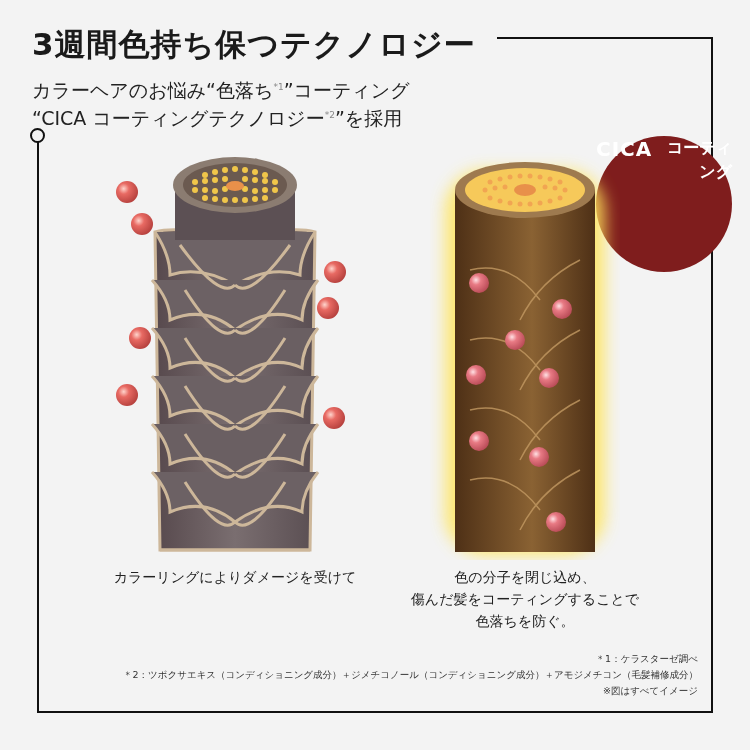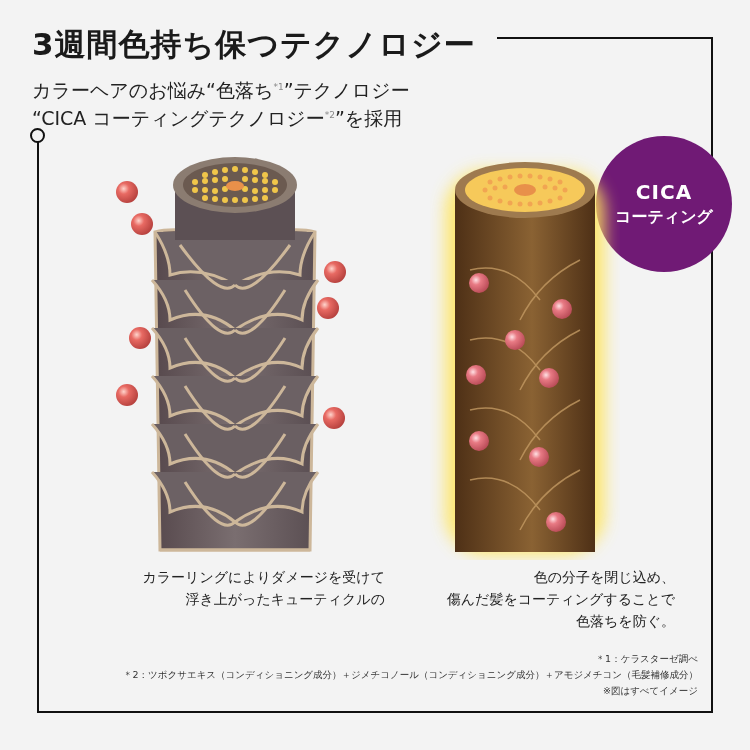--- a/index.html
+++ b/index.html
@@ -6,41 +6,41 @@
   body{width:750px;height:750px;background:#f3f3f3;position:relative;overflow:hidden;
        font-family:"DejaVu Sans","Liberation Sans",sans-serif;color:#1a1a1a;}
   .frame-top{position:absolute;left:497px;top:37px;width:216px;height:2px;background:#111;}
   .frame-right{position:absolute;left:711px;top:37px;width:2px;height:676px;background:#111;}
   .frame-bottom{position:absolute;left:37px;top:711px;width:676px;height:2px;background:#111;}
   .frame-left{position:absolute;left:37px;top:142px;width:2px;height:571px;background:#111;}
   .frame-circle{position:absolute;left:30px;top:128px;width:11px;height:11px;border:2px solid #111;border-radius:50%;background:#f3f3f3;}
   .title{position:absolute;left:32px;top:24px;font-size:31px;font-weight:bold;letter-spacing:1px;white-space:nowrap;}
   .sub{position:absolute;left:32px;top:75px;font-size:19px;line-height:25px;white-space:nowrap;color:#222;}
   .sub sup,.badge sup{font-size:9px;color:#888;}
-  .badge{position:absolute;left:596px;top:136px;width:136px;height:136px;border-radius:50%;background:#701a75;
-         color:#fff;text-align:center;display:flex;flex-direction:column;justify-content:center;font-weight:bold;}
+  .badge{position:absolute;left:596px;top:136px;width:136px;height:136px;border-radius:50%;background:#7f1d1d;
+         color:#fff;text-align:right;display:flex;flex-direction:row;justify-content:center;font-weight:bold;}
   .badge .l1{font-size:20px;letter-spacing:1px;line-height:26px;}
   .badge .l2,.badge .l3{font-size:16px;line-height:24px;}
   .badge sup{color:#f0d6da;}
   .illus{position:absolute;top:150px;}
-  .caption{position:absolute;top:566px;width:300px;text-align:right;font-size:14px;line-height:22px;color:#222;}
+  .caption{position:absolute;top:566px;width:300px;text-align:center;font-size:14px;line-height:22px;color:#222;}
   .notes{position:absolute;right:52px;top:651px;text-align:right;font-size:9.5px;line-height:16px;color:#333;white-space:nowrap;margin-left:20px;}
 </style>
 </head>
 <body>
 
 <div class="frame-top"></div>
 <div class="frame-right"></div>
 <div class="frame-bottom"></div>
 <div class="frame-left"></div>
 <div class="frame-circle"></div>
 
 <div class="title">3週間色持ち保つテクノロジー</div>
 <div class="sub">
-  <div><span>カラーヘアのお悩み“色落ち</span><sup>*1</sup><span>”テクノロジー</span></div>
+  <div><span>カラーヘアのお悩み“色落ち</span><sup>*1</sup><span>”コーティング</span></div>
   <div><span>“CICA コーティングテクノロジー</span><sup>*2</sup><span>”を採用</span></div>
 </div>
 
 <div class="badge">
   <div class="l1">CICA</div>
   <div class="l2">コーティング</div>
 </div>
 
 <svg class="illus" style="left:110px" width="250" height="410" viewBox="0 0 250 410">
   <defs>
@@ -183,21 +183,20 @@
       <circle cx="46" cy="225" r="10"></circle>
     <circle cx="119" cy="228" r="10"></circle>
       <circle cx="49" cy="291" r="10"></circle>
     <circle cx="109" cy="307" r="10"></circle>
       <circle cx="126" cy="372" r="10"></circle>
   </g>
 </svg>
 
 <div class="caption" style="left:85px">
   <div>カラーリングによりダメージを受けて</div>
-  <div>浮き上がったキューティクルの</div>
 </div>
 <div class="caption" style="left:375px">
   <div>色の分子を閉じ込め、</div>
   <div>傷んだ髪をコーティングすることで</div>
   <div>色落ちを防ぐ。</div>
 </div>
 
 <div class="notes">
   <div>＊1：ケラスターゼ調べ</div>
   <div>＊2：ツボクサエキス（コンディショニング成分）＋ジメチコノール（コンディショニング成分）＋アモジメチコン（毛髪補修成分）</div>

